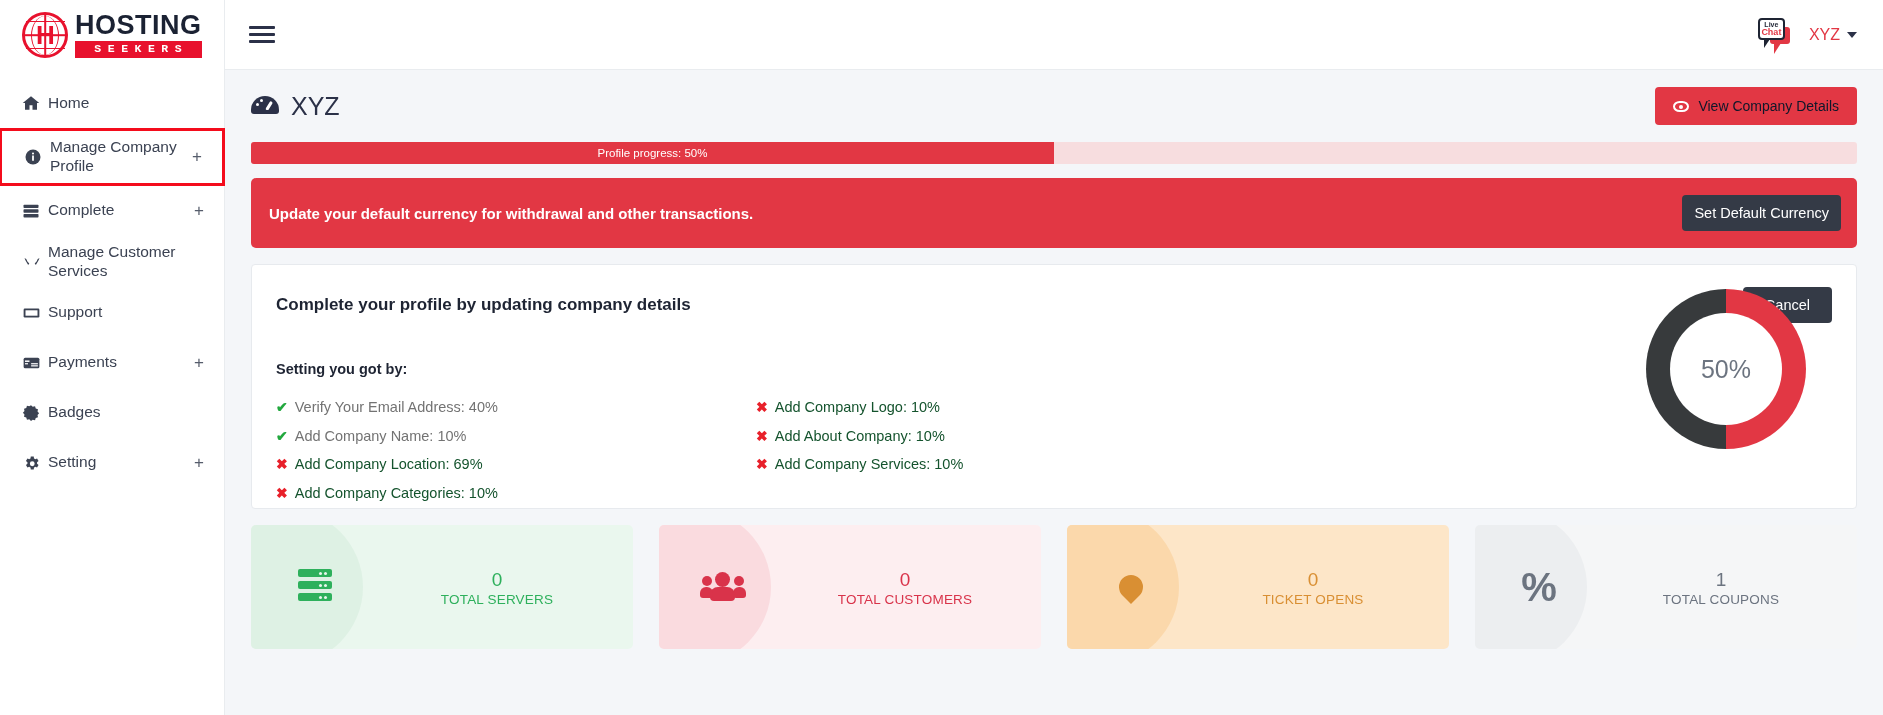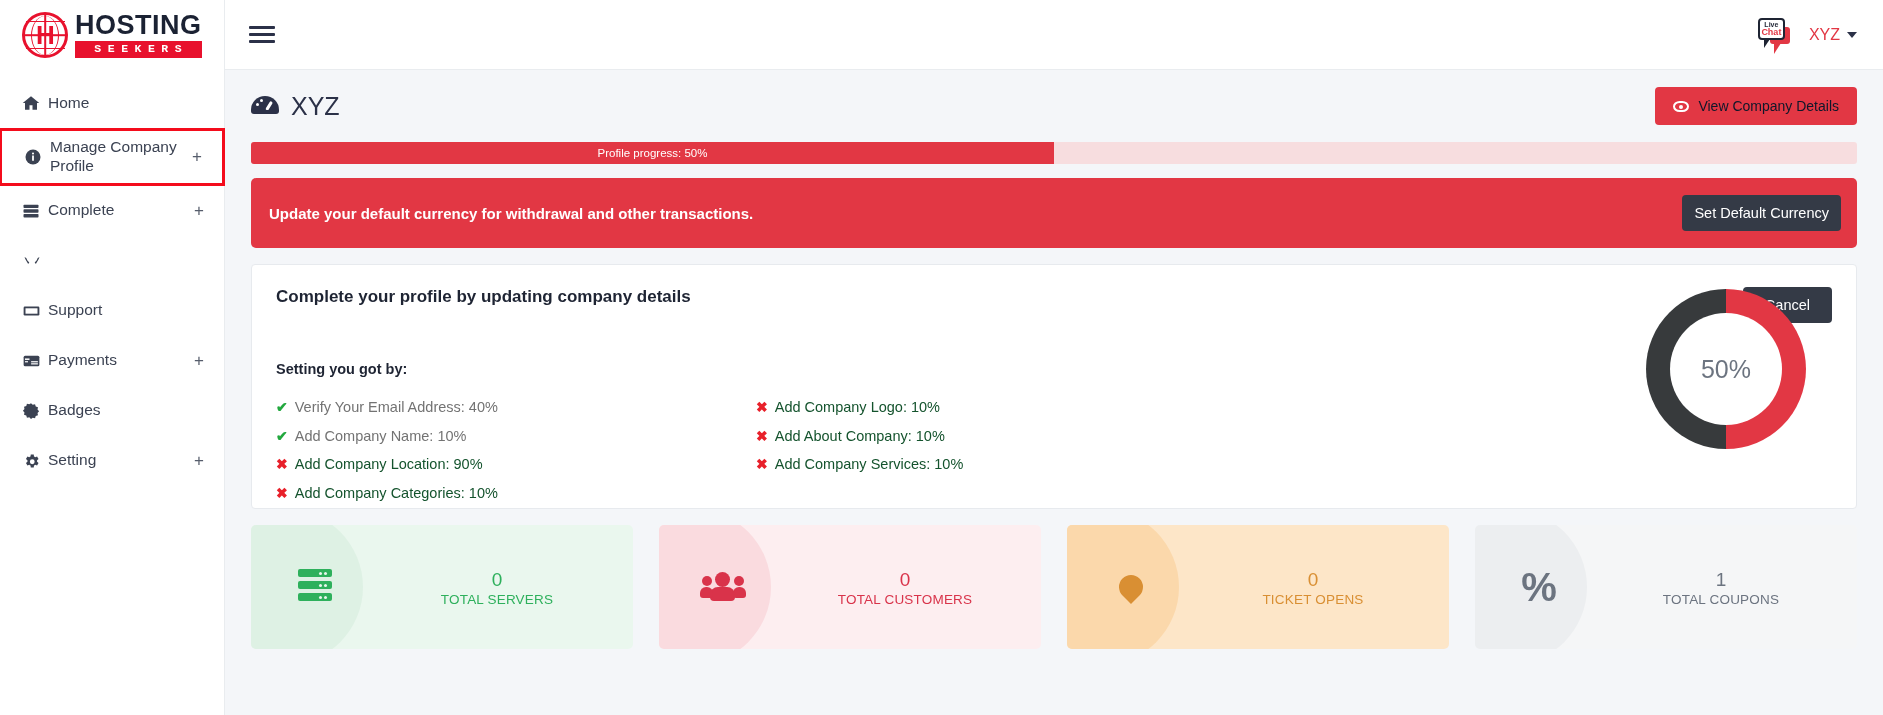--- a/index.html
+++ b/index.html
@@ -212,21 +212,21 @@
     margin-left: auto; background: #343a46; color: #fff;
     font-size: 14.5px; padding: 10px 12px; border-radius: 4px;
   }
 
   
   #profile-card {
     background: #fff; border: 1px solid #e7eaee; border-radius: 4px;
     padding: 22px 24px 10px 24px; position: relative; height: 245px;
   }
   #profile-card-head {
-    display: flex; align-items: flex-start;
+    display: flex; align-items: center;
   }
   #profile-card-title {
     font-size: 17px; font-weight: 700; color: #1e2433;
   }
   #cancel-btn {
     margin-left: auto; background: #343a46; color: #fff;
     font-size: 14.5px; padding: 10px 22px; border-radius: 4px;
   }
   #points-label {
     margin-top: 38px; font-size: 14.5px; font-weight: 700; color: #1e2433;
@@ -354,20 +354,21 @@
         </span>
         <span class="nav-label">Complete</span>
         <span class="plus">+</span>
       </div>
       <div class="nav-item">
         <span class="nav-ico">
           <svg width="20" height="18" viewBox="0 0 24 24" fill="currentColor">
             <path d="M2 7c1.6 0 2.4 1 3 2.3.7 1.6 1.3 3.2 3.4 4.2L6.9 16 3.4 10 2 7zm20 0-1.4 3-3.5 6-1.5-2.5c2.1-1 2.7-2.6 3.4-4.2C19.6 8 20.4 7 22 7z"></path>
           </svg>
         </span>
+        <span class="nav-label">Manage Customer Services</span>
       </div>
       <div class="nav-item">
         <span class="nav-ico">
           <svg width="19" height="18" viewBox="0 0 24 24" fill="currentColor">
             <rect x="1.5" y="6" width="21" height="12" rx="1.6"></rect>
             <rect x="4" y="8.4" width="16" height="7.2" fill="#fff"></rect>
           </svg>
         </span>
         <span class="nav-label">Support</span>
       </div>
@@ -466,21 +467,21 @@
           <div class="point done">
             <span class="mark">✔</span>
             <span class="ptxt">Verify Your Email Address: 40%</span>
           </div>
           <div class="point done">
             <span class="mark">✔</span>
             <span class="ptxt">Add Company Name: 10%</span>
           </div>
           <div class="point todo">
             <span class="mark">✖</span>
-            <span class="ptxt">Add Company Location: 90%</span>
+            <span class="ptxt">Add Company Location: 69%</span>
           </div>
           <div class="point todo">
             <span class="mark">✖</span>
             <span class="ptxt">Add Company Categories: 10%</span>
           </div>
         </div>
       <div id="points-col-right">
           <div class="point todo">
             <span class="mark">✖</span>
             <span class="ptxt">Add Company Logo: 10%</span>

